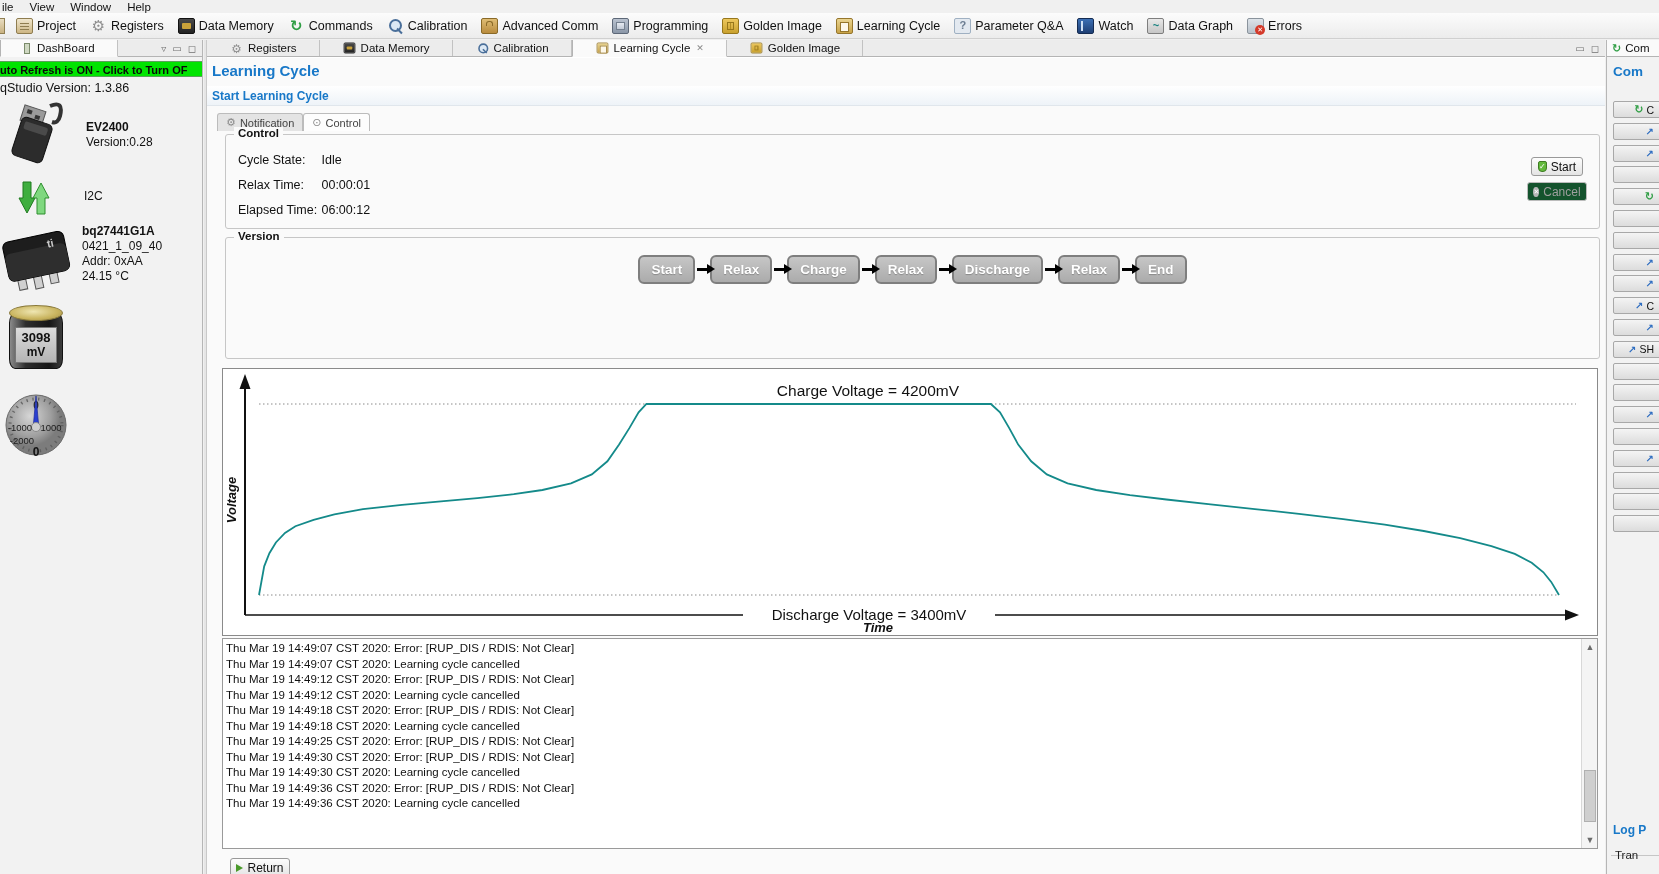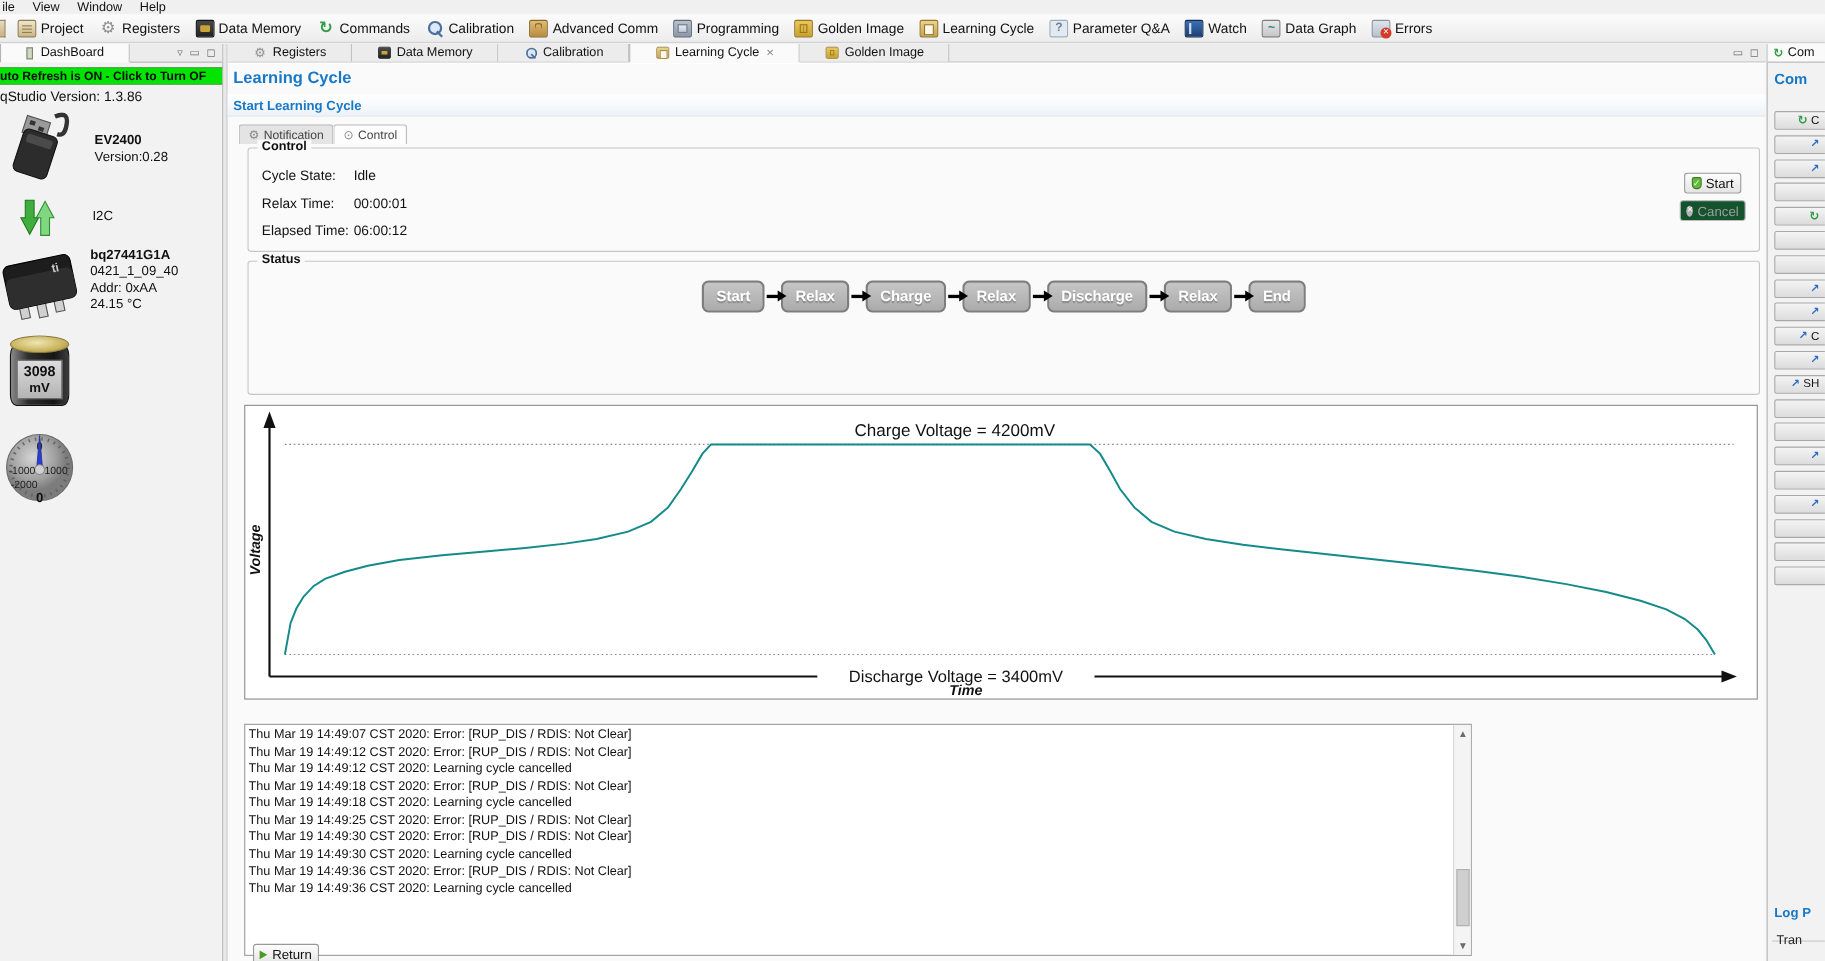--- a/index.html
+++ b/index.html
@@ -108,21 +108,21 @@
 
   .flowrow { position:absolute; left:0; right:0; top:17px; display:flex; justify-content:center; align-items:center; }
   .flowbox { height:29px; display:flex; align-items:center; padding:0 11px; background:linear-gradient(#c6c6c6,#ababab);
              border:2px solid #7e7e7e; border-radius:6px; color:#fff; font-weight:bold; font-size:13.5px;
              text-shadow:0 1px 1px #888; }
   .flowarrow { width:11px; height:3px; background:#000; position:relative; margin:0 2px; }
   .flowarrow::after { content:""; position:absolute; right:-7px; top:-4px; border-left:8px solid #000;
                       border-top:5.5px solid transparent; border-bottom:5.5px solid transparent; }
 
   .chartpanel { position:absolute; left:15px; top:310px; width:1376px; height:268px; background:#fff; border:1px solid #8a8a8a; }
-  .logpanel   { position:absolute; left:15px; top:600px; width:1116px; height:211px; background:#fff; border:1px solid #9a9a9a; }
+  .logpanel   { position:absolute; left:15px; top:580px; width:1376px; height:211px; background:#fff; border:1px solid #9a9a9a; }
   .loglines   { position:absolute; left:3px; top:2px; right:18px; bottom:2px; overflow:hidden; }
   .logline    { font-size:11.5px; line-height:15.5px; white-space:nowrap; }
   .vscroll    { position:absolute; right:0; top:0; bottom:0; width:16px; background:#f4f4f4; border-left:1px solid #d8d8d8; }
   .varrow     { position:absolute; left:1px; width:14px; height:14px; color:#6b6b6b; font-size:9px; text-align:center; line-height:14px; }
   .vthumb     { position:absolute; left:2px; width:12px; background:#cfcfcf; border:1px solid #b0b0b0; }
 
   .return-btn { left:23px; top:800px; width:60px; }
   .grn-tri { width:0; height:0; border-left:7px solid #4a9a2a; border-top:4px solid transparent; border-bottom:4px solid transparent; }
 
   
@@ -353,21 +353,21 @@
         <span class="shield">✓</span>
         <span>Start</span>
       </div>
       <div class="btn disabled" style="right:12px; top:47px; width:60px;">
         <span class="graycirc">✕</span>
         <span>Cancel</span>
       </div>
     </div>
 
     <div class="groupbox" style="left:18px; top:179px; width:1375px; height:122px;">
-      <span class="legend">Status</span>
+      <span class="legend">Version</span>
       <div class="flowrow" id="flowrow">
           <div class="flowbox">Start</div>
           <div class="flowarrow"></div>
           <div class="flowbox">Relax</div>
           <div class="flowarrow"></div>
           <div class="flowbox">Charge</div>
           <div class="flowarrow"></div>
           <div class="flowbox">Relax</div>
           <div class="flowarrow"></div>
           <div class="flowbox">Discharge</div>
@@ -391,20 +391,21 @@
         <text x="645" y="27" font-size="15.5" fill="#111" text-anchor="middle">Charge Voltage = 4200mV</text>
         <text x="646" y="251" font-size="15" fill="#111" text-anchor="middle">Discharge Voltage = 3400mV</text>
         <text x="655" y="263" font-size="13" fill="#111" text-anchor="middle" font-style="italic" font-weight="bold">Time</text>
         <text transform="translate(13,131) rotate(-90)" font-size="13" fill="#111" text-anchor="middle" font-style="italic" font-weight="bold">Voltage</text>
       </svg>
     </div>
 
     <div class="logpanel">
       <div class="loglines" id="loglines">
           <div class="logline">Thu Mar 19 14:49:07 CST 2020: Error: [RUP_DIS / RDIS: Not Clear]</div>
+          <div class="logline">Thu Mar 19 14:49:07 CST 2020: Learning cycle cancelled</div>
           <div class="logline">Thu Mar 19 14:49:12 CST 2020: Error: [RUP_DIS / RDIS: Not Clear]</div>
           <div class="logline">Thu Mar 19 14:49:12 CST 2020: Learning cycle cancelled</div>
           <div class="logline">Thu Mar 19 14:49:18 CST 2020: Error: [RUP_DIS / RDIS: Not Clear]</div>
           <div class="logline">Thu Mar 19 14:49:18 CST 2020: Learning cycle cancelled</div>
           <div class="logline">Thu Mar 19 14:49:25 CST 2020: Error: [RUP_DIS / RDIS: Not Clear]</div>
           <div class="logline">Thu Mar 19 14:49:30 CST 2020: Error: [RUP_DIS / RDIS: Not Clear]</div>
           <div class="logline">Thu Mar 19 14:49:30 CST 2020: Learning cycle cancelled</div>
           <div class="logline">Thu Mar 19 14:49:36 CST 2020: Error: [RUP_DIS / RDIS: Not Clear]</div>
           <div class="logline">Thu Mar 19 14:49:36 CST 2020: Learning cycle cancelled</div>
         </div>

